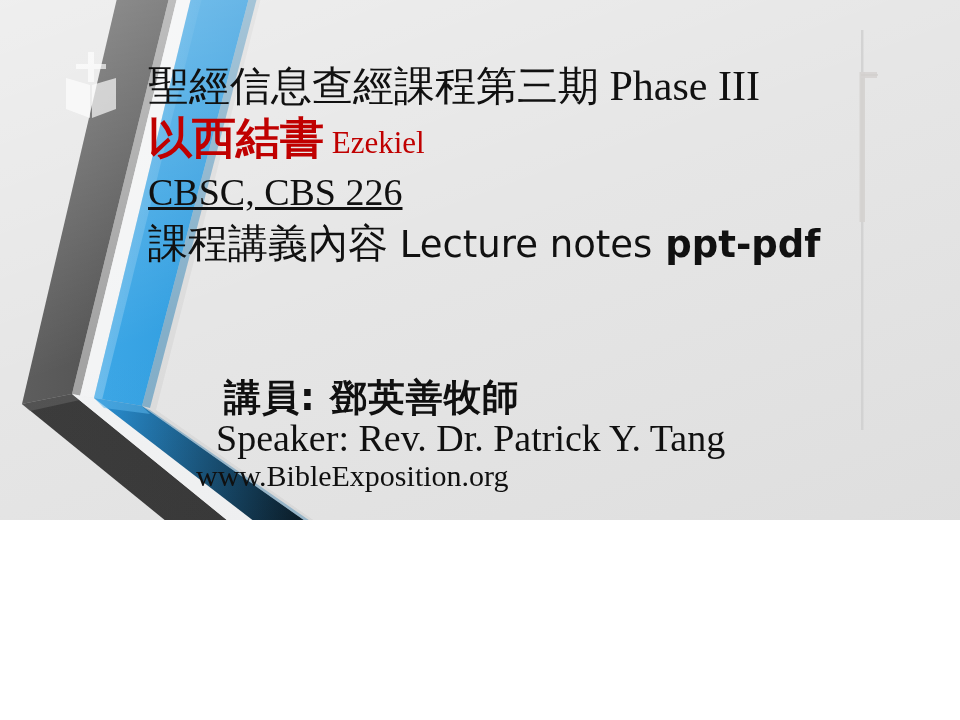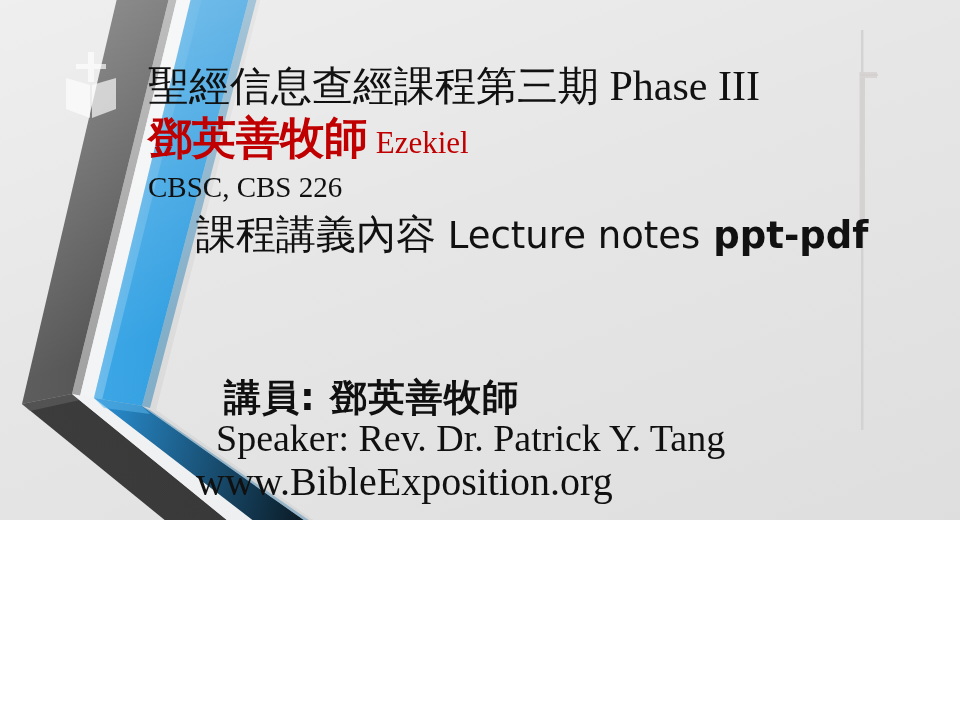--- a/index.html
+++ b/index.html
@@ -84,31 +84,31 @@
 
   .l2 {
     font-size: 44px;
     color: #c00000;
     margin-bottom: 10px;
   }
   .l2 .han { font-family: "DejaVu Sans", "Liberation Sans", sans-serif; font-weight: 700; }
   .l2 .lat { font-family: "Liberation Serif", serif; font-weight: 400; font-size: 31px; }
 
   .l3 {
-    font-size: 29px;
+    font-size: 38px;
     color: #111111;
     font-family: "Liberation Serif", "DejaVu Serif", serif;
     margin-bottom: 10px;
+    text-decoration: underline;
   }
 
   .l4 {
     font-size: 40px;
     color: #111111;
     margin-bottom: 4px;
-    margin-left: 48px;
   }
   .l4 .han { font-family: "DejaVu Sans", "Liberation Sans", sans-serif; font-weight: 400; }
   .l4 .lat { font-family: "DejaVu Sans", "Liberation Sans", sans-serif; font-weight: 400; font-size: 37px; }
   .l4 .strong { font-family: "DejaVu Sans", "Liberation Sans", sans-serif; font-weight: 700; font-size: 37px; }
 
   
   .speaker-block {
     position: absolute;
     left: 196px;
     top: 378px;
@@ -122,21 +122,21 @@
     font-weight: 700;
     letter-spacing: 1px;
     margin-left: 28px;
   }
   .sp2 {
     font-size: 38px;
     font-family: "Liberation Serif", "DejaVu Serif", serif;
     margin-left: 20px;
   }
   .sp3 {
-    font-size: 40px;
+    font-size: 30px;
     font-family: "Liberation Serif", "DejaVu Serif", serif;
   }
 
   
   .red-rule {
     position: absolute;
     left: 112px;
     top: 580px;
     width: 768px;
     height: 3px;
@@ -233,21 +233,21 @@
   <svg class="right-rule" viewBox="0 0 30 400" aria-hidden="true">
     <rect x="13" y="0" width="2.4" height="400" fill="#cfcfcf" opacity="0.85"></rect>
     <rect x="11.5" y="42" width="5.5" height="150" fill="#d4d1cf" opacity="0.9"></rect>
     <rect x="13" y="42" width="16" height="6" fill="#d6d3d1" opacity="0.9"></rect>
     <rect x="13" y="44" width="26" height="1.8" fill="#d2cfcd" opacity="0.8"></rect>
   </svg>
 
   <div class="title-block">
     <div class="line l1"><span class="han">聖經信息查經課程第三期</span><span class="lat"> Phase III</span></div>
 
-    <div class="line l2"><span class="han">鄧英善牧師</span><span class="lat"> Ezekiel</span></div>
+    <div class="line l2"><span class="han">以西結書</span><span class="lat"> Ezekiel</span></div>
 
     <div class="line l3">CBSC, CBS 226</div>
 
     <div class="line l4"><span class="han">課程講義內容</span><span class="lat"> Lecture notes</span><span class="strong">  ppt-pdf</span></div>
   </div>
 
   <div class="speaker-block">
     <div class="sp-line sp1">講員: 鄧英善牧師</div>
     <div class="sp-line sp2">Speaker:  Rev. Dr. Patrick Y. Tang</div>
     <div class="sp-line sp3">www.BibleExposition.org</div>

